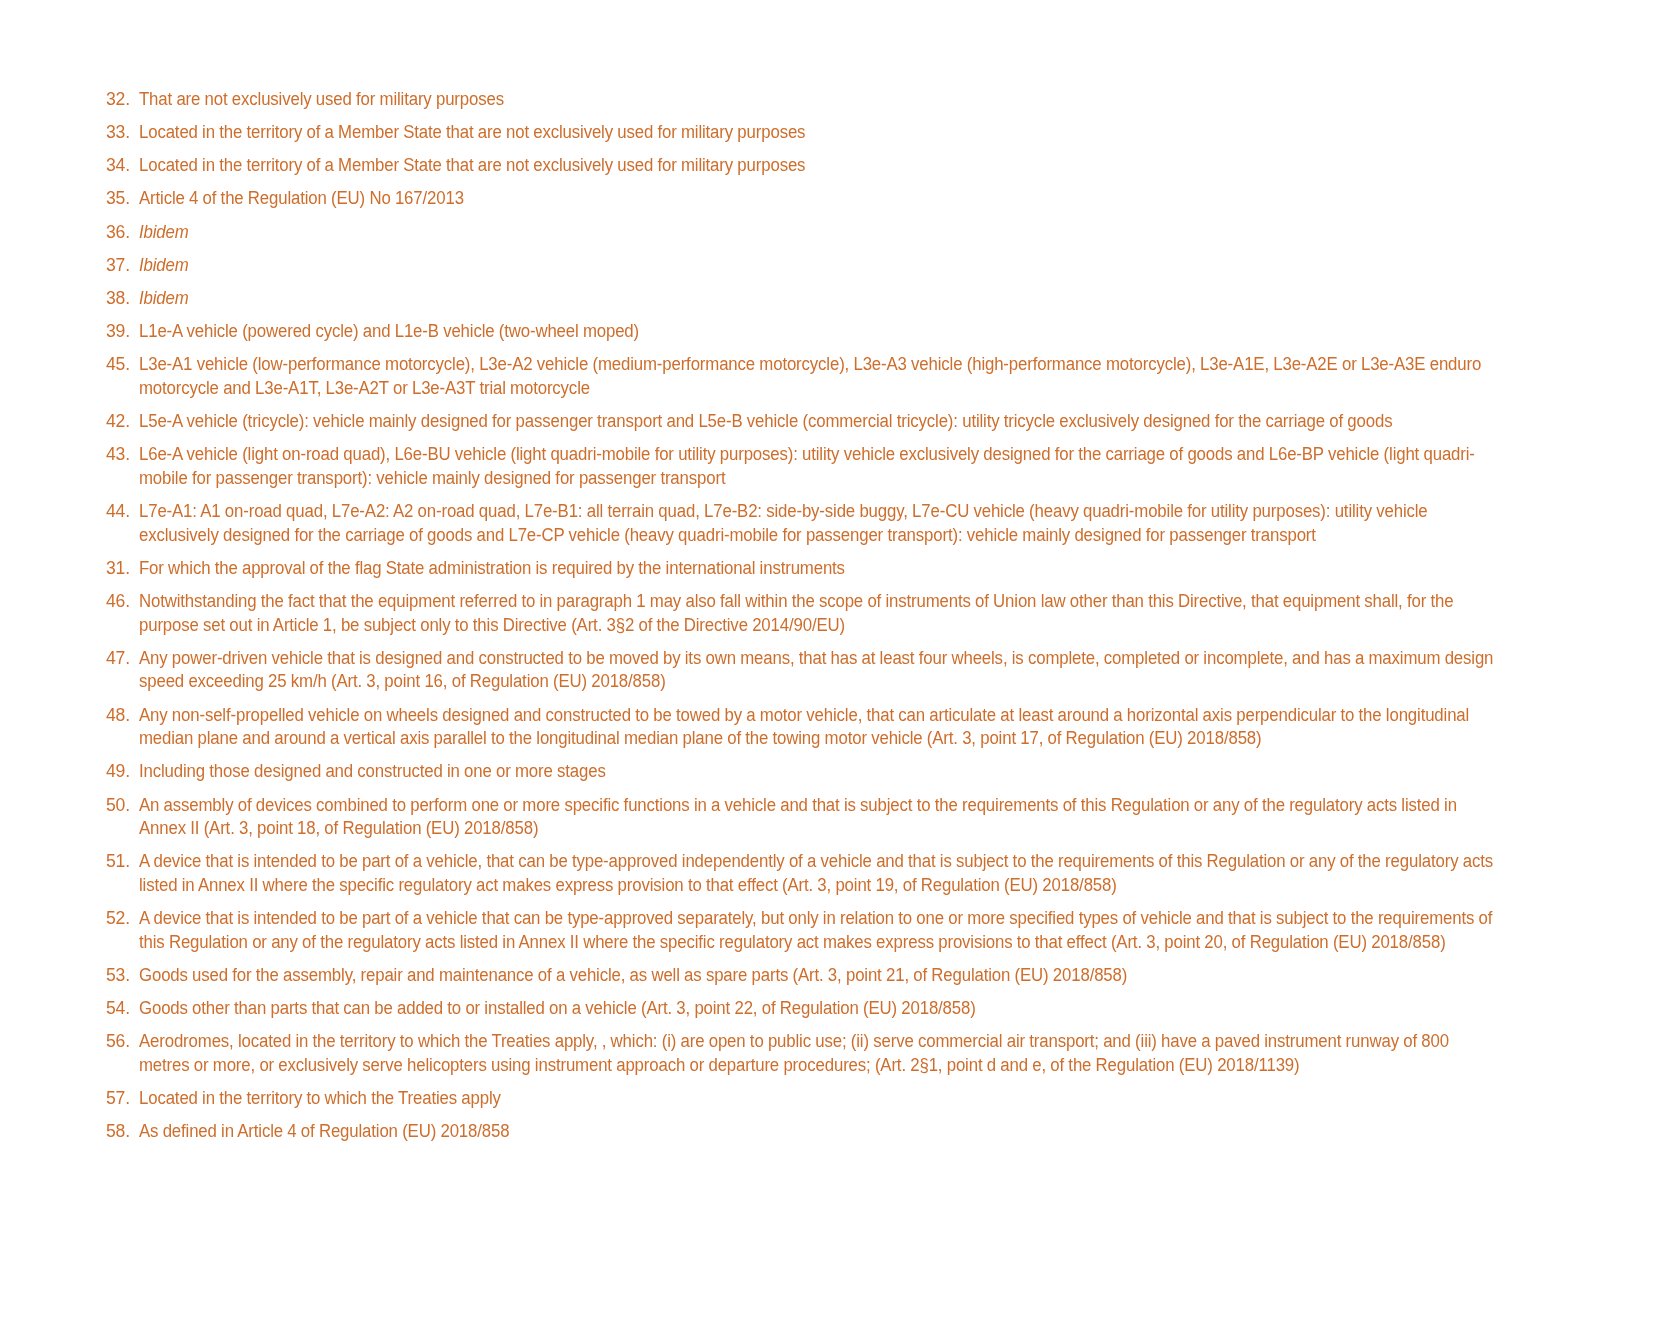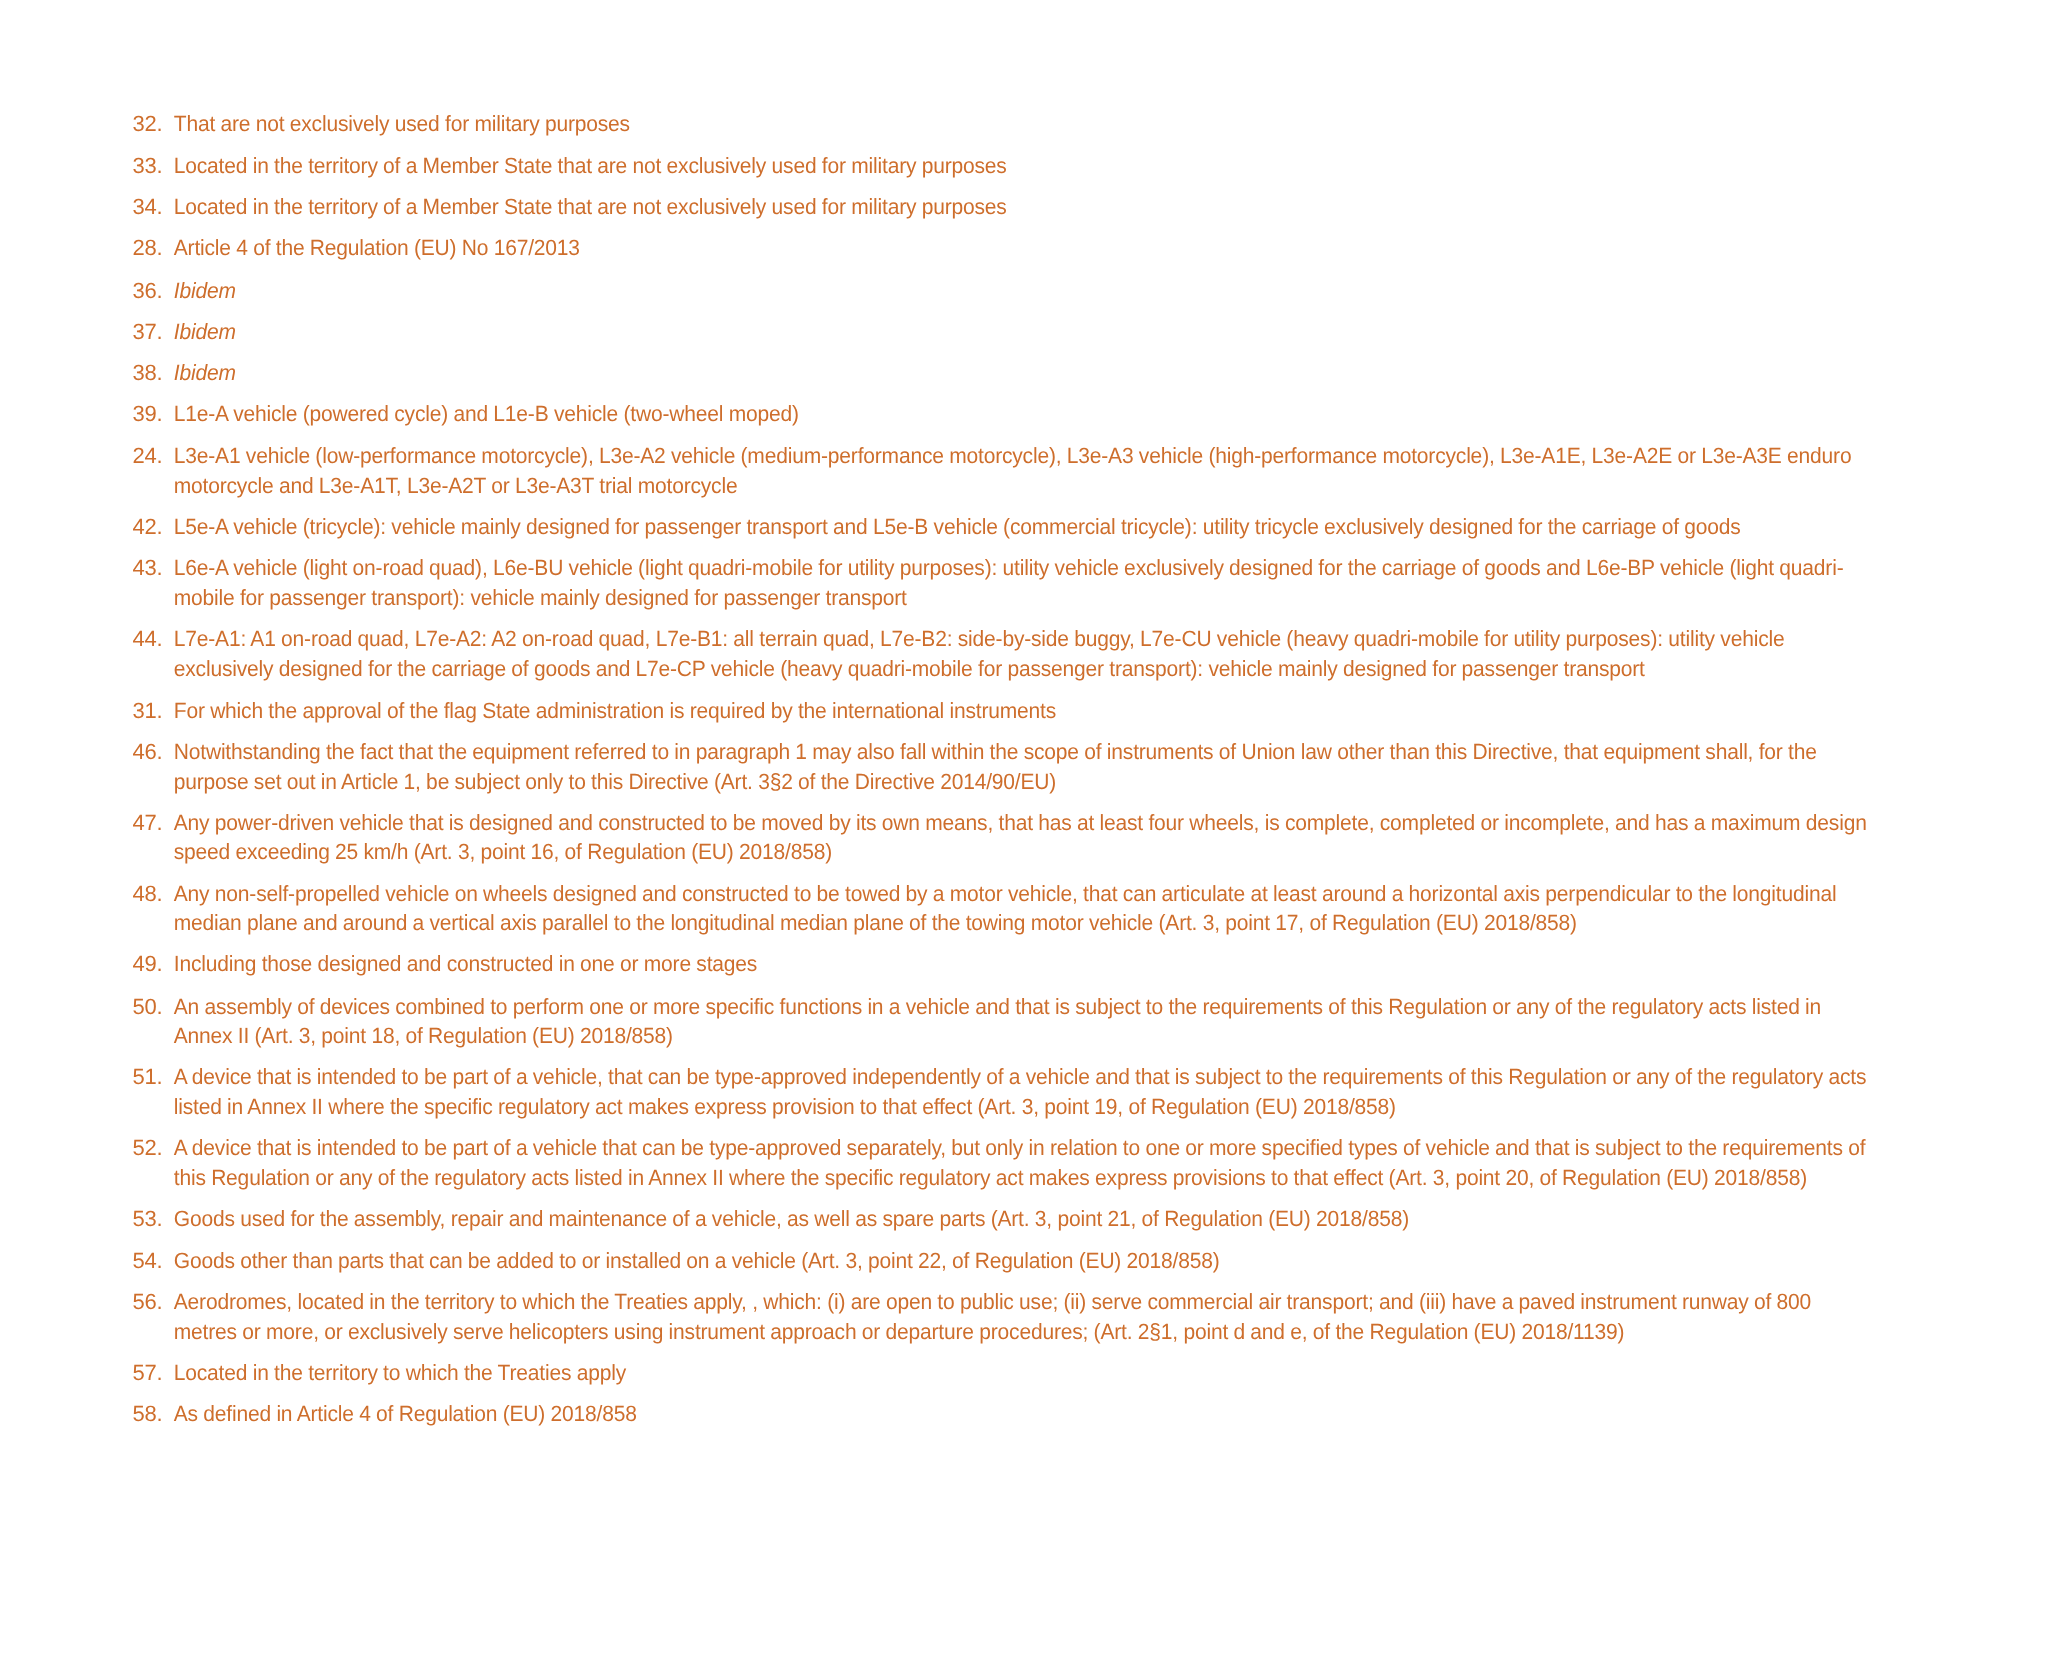--- a/index.html
+++ b/index.html
@@ -78,41 +78,41 @@
       </li>
       <li class="footnote-item wrap">
         <span class="footnote-number">33.</span>
         <span class="footnote-text">Located in the territory of a Member State that are not exclusively used for military purposes</span>
       </li>
       <li class="footnote-item wrap">
         <span class="footnote-number">34.</span>
         <span class="footnote-text">Located in the territory of a Member State that are not exclusively used for military purposes</span>
       </li>
       <li class="footnote-item wrap">
-        <span class="footnote-number">28.</span>
+        <span class="footnote-number">35.</span>
         <span class="footnote-text">Article 4 of the Regulation (EU) No 167/2013</span>
       </li>
       <li class="footnote-item italic wrap">
         <span class="footnote-number">36.</span>
         <span class="footnote-text">Ibidem</span>
       </li>
       <li class="footnote-item italic wrap">
         <span class="footnote-number">37.</span>
         <span class="footnote-text">Ibidem</span>
       </li>
       <li class="footnote-item italic wrap">
         <span class="footnote-number">38.</span>
         <span class="footnote-text">Ibidem</span>
       </li>
       <li class="footnote-item wrap">
         <span class="footnote-number">39.</span>
         <span class="footnote-text">L1e-A vehicle (powered cycle) and L1e-B vehicle (two-wheel moped)</span>
       </li>
       <li class="footnote-item wrap">
-        <span class="footnote-number">24.</span>
+        <span class="footnote-number">45.</span>
         <span class="footnote-text">L3e-A1 vehicle (low-performance motorcycle), L3e-A2 vehicle (medium-performance motorcycle), L3e-A3 vehicle (high-performance motorcycle), L3e-A1E, L3e-A2E or L3e-A3E enduro motorcycle and L3e-A1T, L3e-A2T or L3e-A3T trial motorcycle</span>
       </li>
       <li class="footnote-item wrap">
         <span class="footnote-number">42.</span>
         <span class="footnote-text">L5e-A vehicle (tricycle): vehicle mainly designed for passenger transport and L5e-B vehicle (commercial tricycle): utility tricycle exclusively designed for the carriage of goods</span>
       </li>
       <li class="footnote-item wrap">
         <span class="footnote-number">43.</span>
         <span class="footnote-text">L6e-A vehicle (light on-road quad), L6e-BU vehicle (light quadri-mobile for utility purposes): utility vehicle exclusively designed for the carriage of goods and L6e-BP vehicle (light quadri-mobile for passenger transport): vehicle mainly designed for passenger transport</span>
       </li>

